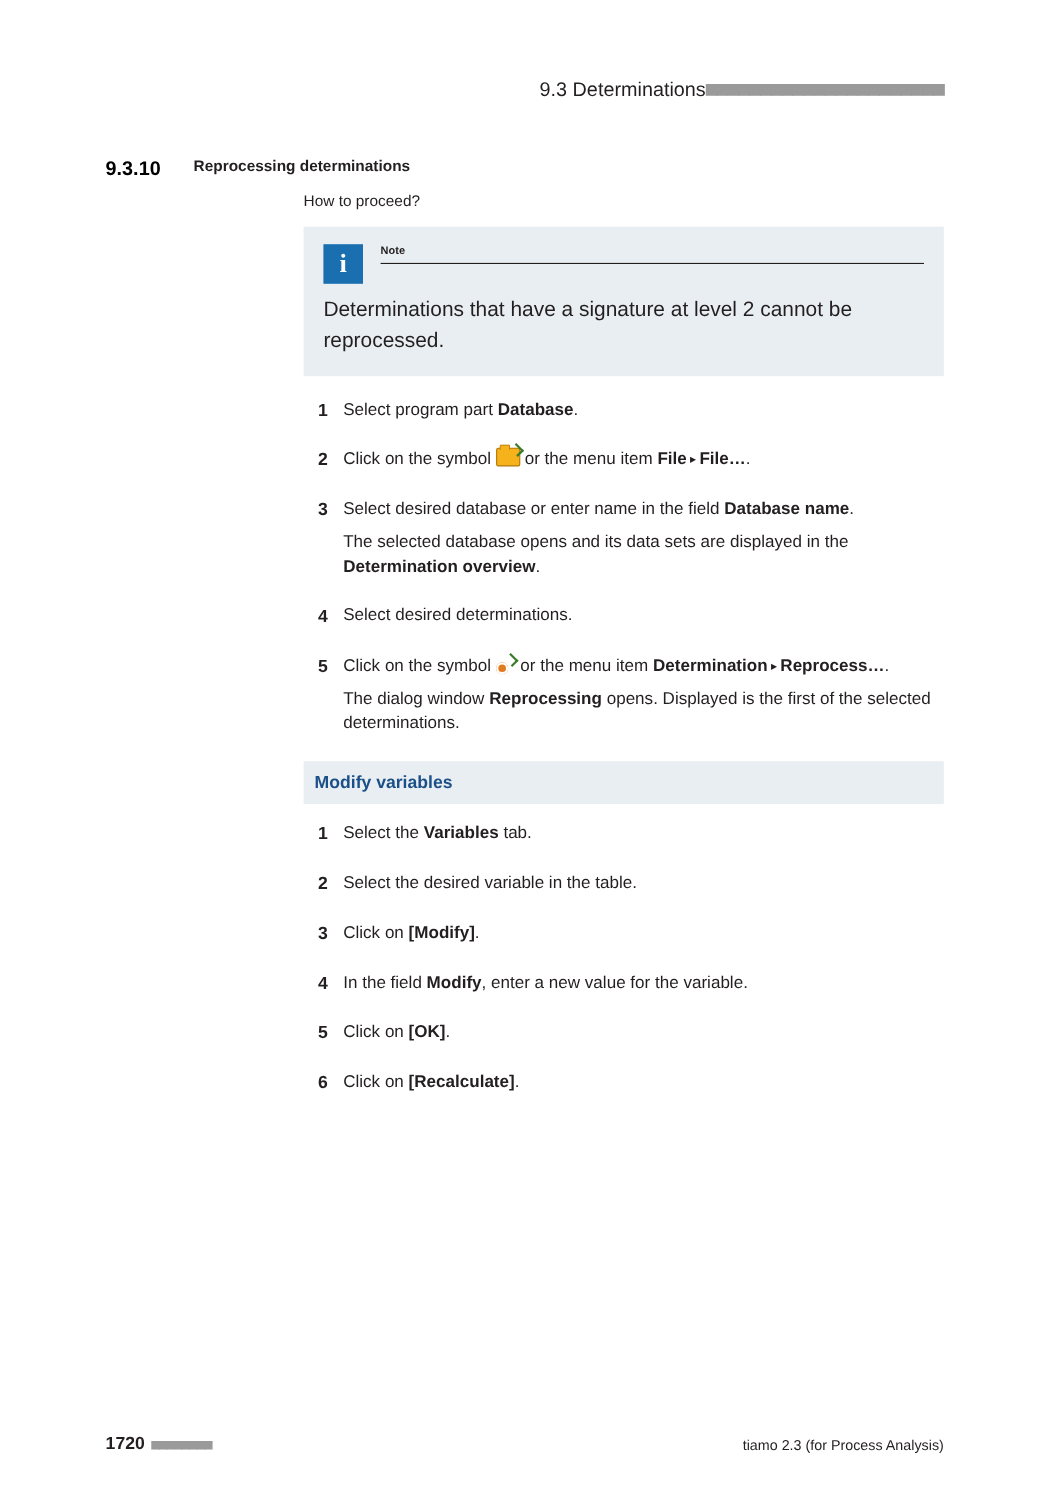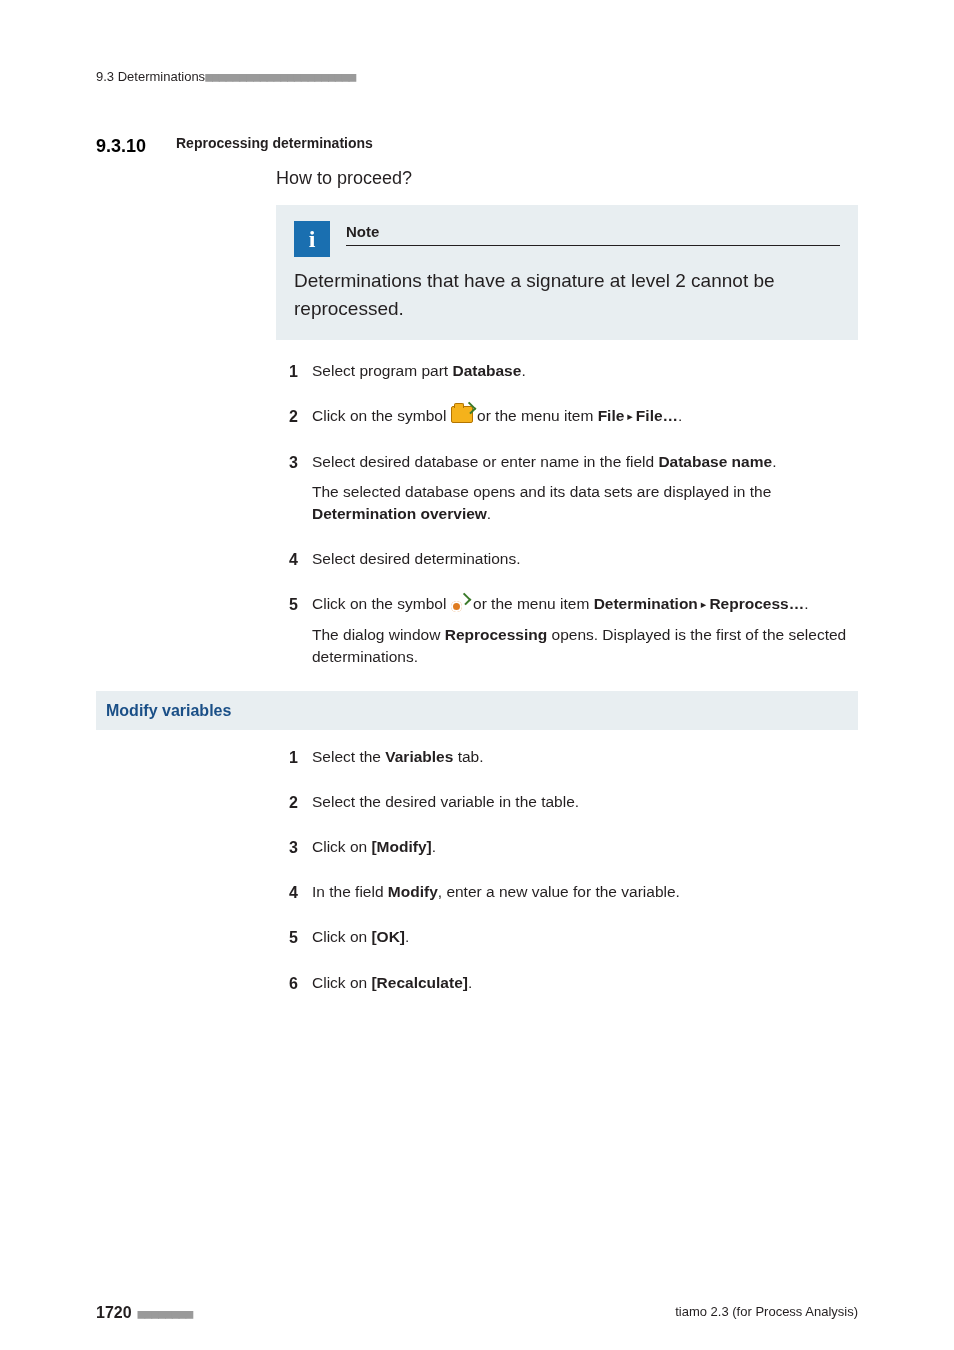--- a/index.html
+++ b/index.html
@@ -1,43 +1,43 @@
 <!DOCTYPE html>
 <html><head>
 <meta charset="utf-8">
 <style>
   body{margin:0;background:#fff;font-family:"Segoe UI",Arial,sans-serif;font-size:16px;color:#231f20;line-height:1.45}
   .page{width:954px;min-height:1350px;margin:0 auto;padding:68px 96px 28px 96px;box-sizing:border-box;position:relative}
-  .runhead{display:flex;justify-content:flex-start;font-size:13px;color:#231f20;margin-bottom:46px}
+  .runhead{display:flex;justify-content:flex-end;font-size:18px;color:#231f20;margin-bottom:46px}
   .dashes{letter-spacing:-1px;color:#9a9a9a;font-family:monospace}
   .sec-row{display:flex;margin-bottom:4px}
   .secnum{width:80px;font-weight:800;font-size:18px;color:#000000}
   .sectitle{font-weight:800;font-size:14px}
-  .proceed{margin-left:180px;font-size:18px;margin-top:6px;margin-bottom:14px}
+  .proceed{margin-left:180px;font-size:14px;margin-top:6px;margin-bottom:14px}
   .notebox{margin-left:180px;background:#e8eef1;padding:16px 18px 18px 18px;box-sizing:border-box;margin-bottom:20px}
   .note-head{display:flex;align-items:flex-start;gap:16px;margin-bottom:10px}
   .info-icon{width:36px;height:36px;background:#1a6fb0;display:flex;align-items:center;justify-content:center;flex:0 0 36px}
   .info-i{color:#fff;font-family:Georgia,serif;font-weight:bold;font-size:24px}
   .note-rule{flex:1}
-  .note-label{font-weight:700;font-size:15px;border-bottom:1px solid #231f20;display:block;padding-bottom:2px;margin-bottom:0}
+  .note-label{font-weight:700;font-size:10px;border-bottom:1px solid #231f20;display:block;padding-bottom:2px;margin-bottom:0}
   .note-body{font-size:19px;margin-top:10px}
   .steps{margin-left:180px}
   .step{display:flex;gap:14px;margin-bottom:22px}
   .step .n{width:22px;text-align:right;font-weight:700;font-size:16px;flex:0 0 22px}
   .step .t{flex:1;font-size:15.5px}
   .step .t .sub{margin-top:8px}
   .folder-icon{display:inline-block;width:20px;height:15px;background:#f5b21b;border:1px solid #b37400;vertical-align:-2px;position:relative;border-radius:2px}
   .folder-icon::before{content:"";position:absolute;left:2px;top:-4px;width:8px;height:4px;background:#f5b21b;border:1px solid #b37400;border-bottom:none;border-radius:2px 2px 0 0}
   .folder-icon::after{content:"";position:absolute;right:-3px;top:-3px;width:8px;height:6px;border-top:2px solid #3b7a2a;border-right:2px solid #3b7a2a;transform:rotate(45deg)}
   .gear-icon{display:inline-block;width:18px;height:16px;vertical-align:-3px;position:relative}
   .gear-icon::before{content:"";position:absolute;left:0;top:5px;width:11px;height:11px;background:#e07b1f;border-radius:50%;box-shadow:inset 0 0 0 2px #fff}
   .gear-icon::after{content:"";position:absolute;right:-1px;top:-1px;width:8px;height:6px;border-top:2px solid #3b7a2a;border-right:2px solid #3b7a2a;transform:rotate(45deg)}
   .tri{font-size:11px;vertical-align:1px;margin:0 3px}
-  .subhead{background:#e8eef1;font-weight:800;color:#1a4f87;padding:8px 10px;font-size:16px;margin-bottom:16px;margin-top:6px}
-  .footer{position:absolute;bottom:26px;left:96px;right:96px;display:flex;justify-content:space-between;align-items:center;font-size:13px}
+  .subhead{margin-left:180px;background:#e8eef1;font-weight:800;color:#1a4f87;padding:8px 10px;font-size:16px;margin-bottom:16px;margin-top:6px}
+  .footer{position:absolute;bottom:26px;left:96px;right:96px;display:flex;justify-content:space-between;align-items:flex-end;font-size:13px}
   .pnum{font-weight:800;font-size:16px}
   .ftdash{color:#9a9a9a;letter-spacing:-1px;font-family:monospace;margin-left:6px}
   b{font-weight:700}
 </style>
 </head>
 <body>
 
 <div class="page">
 
   <div class="runhead">

